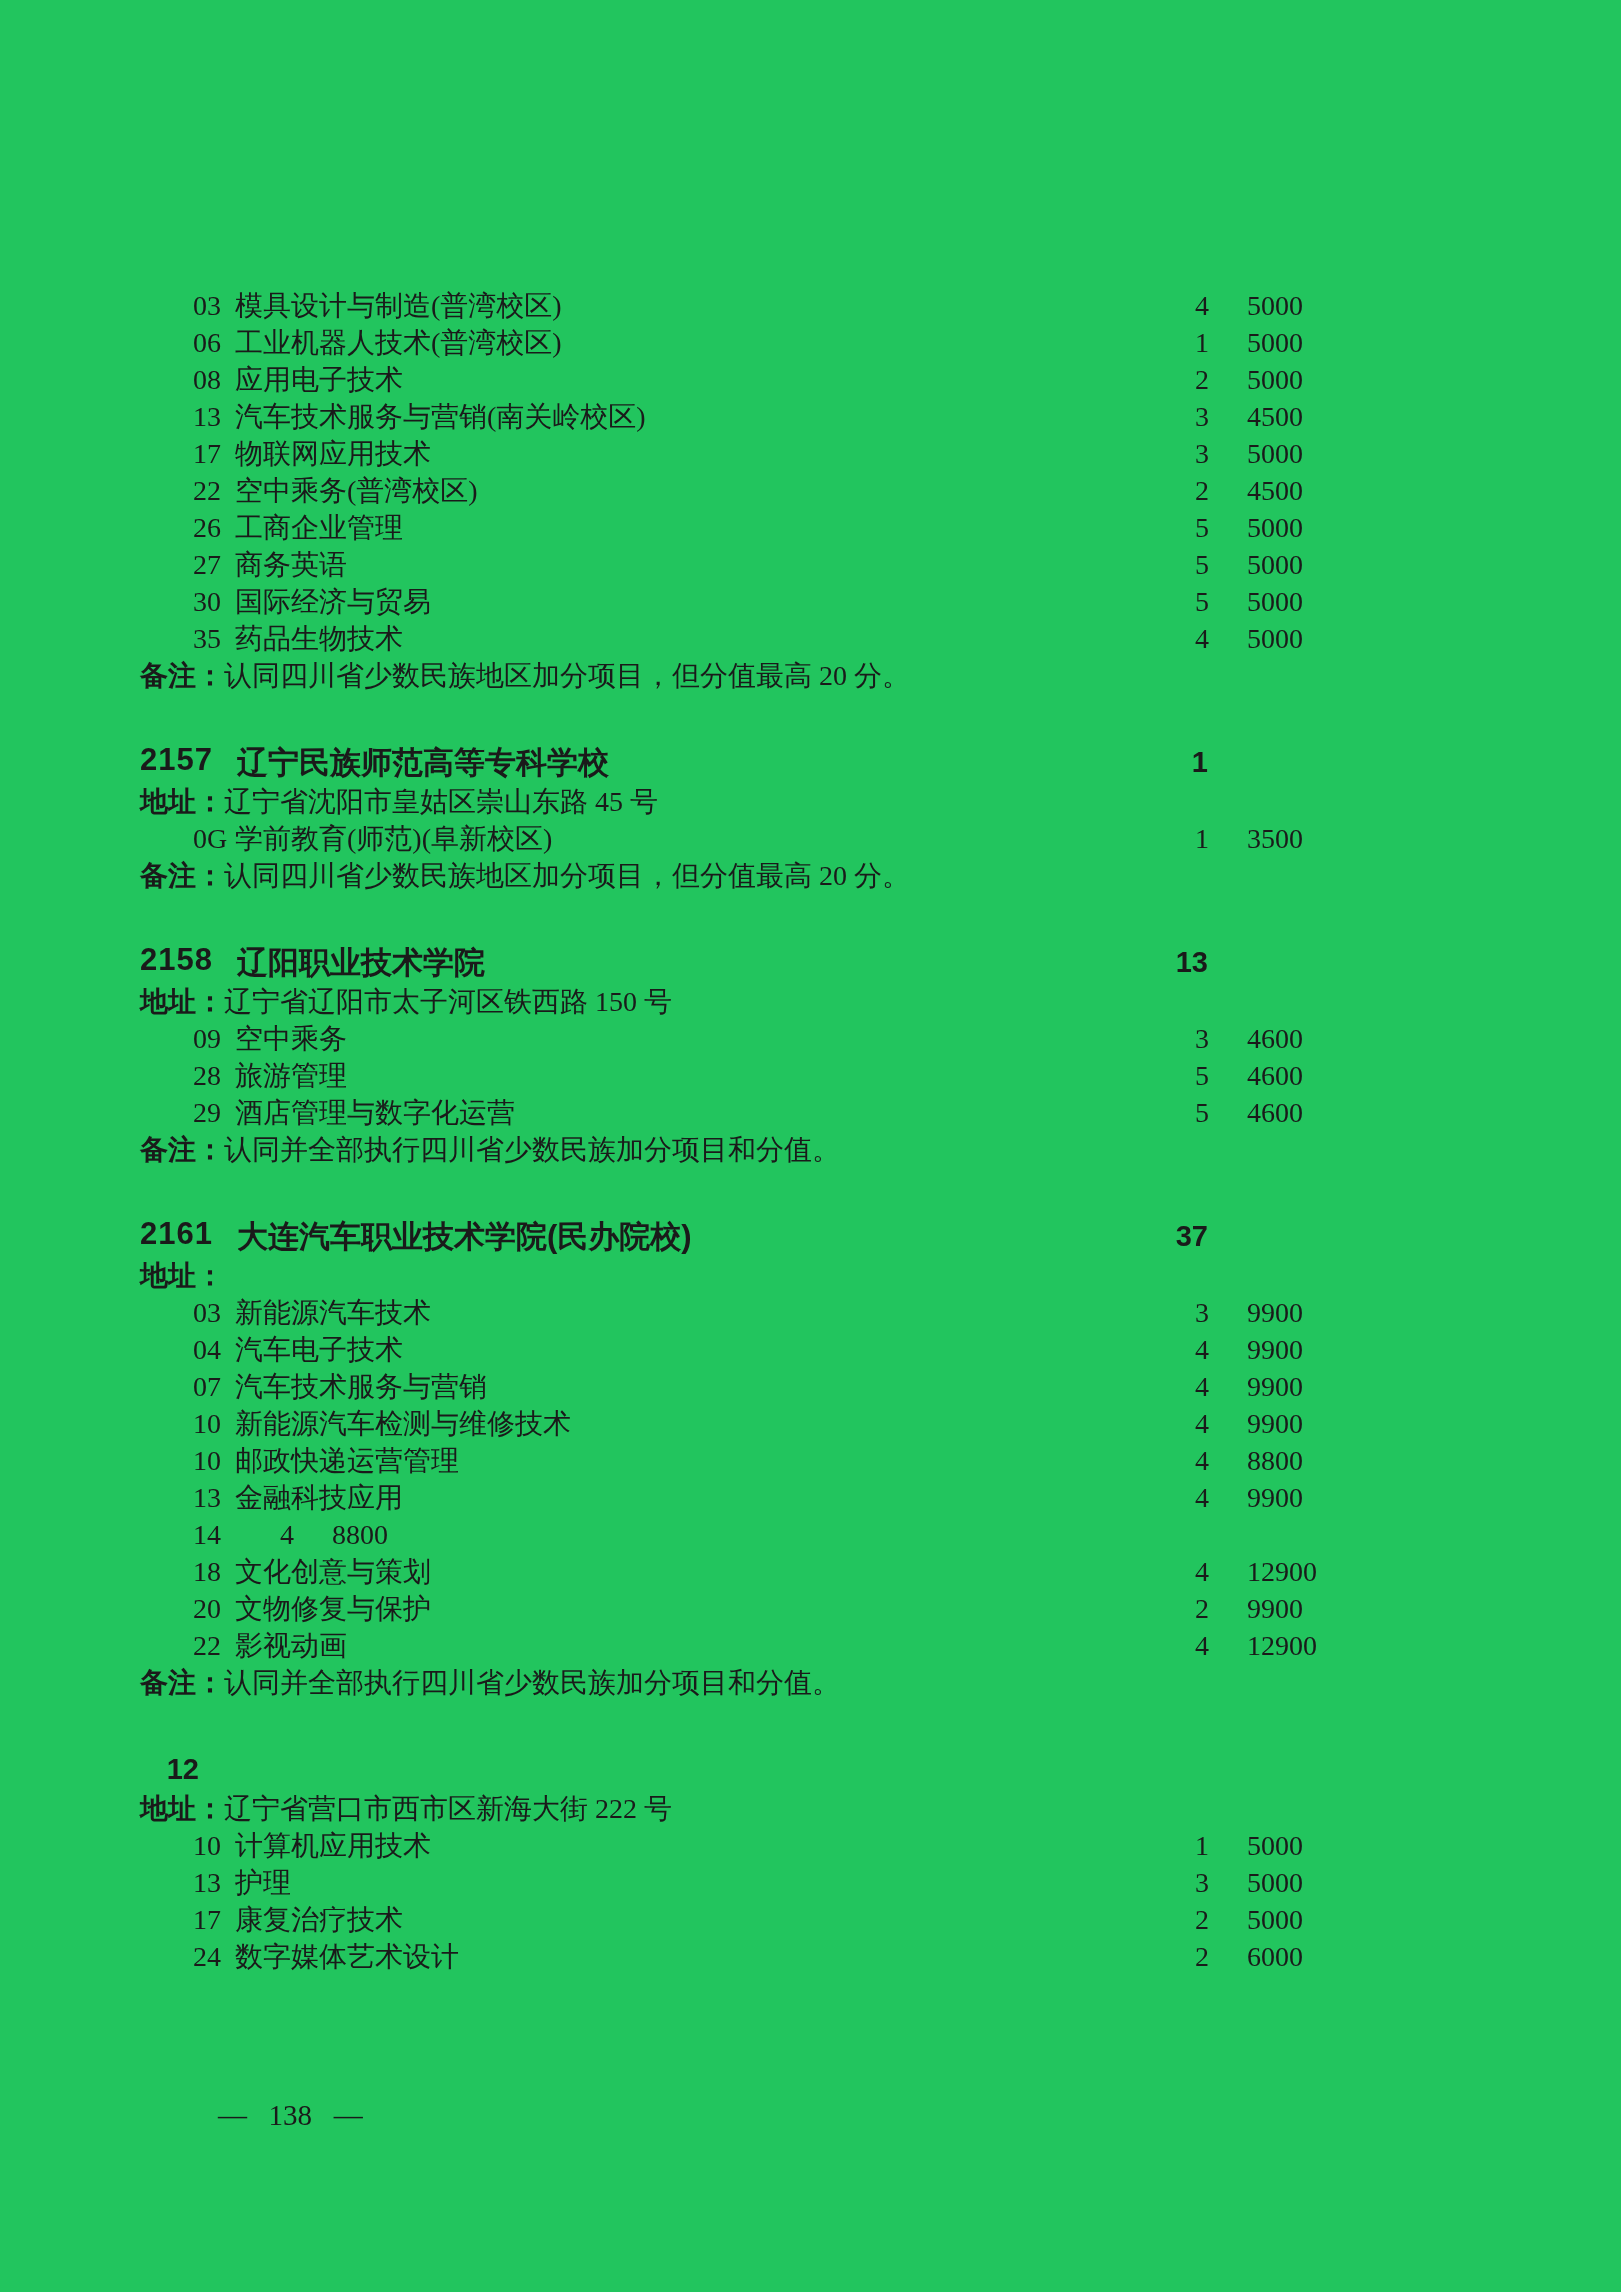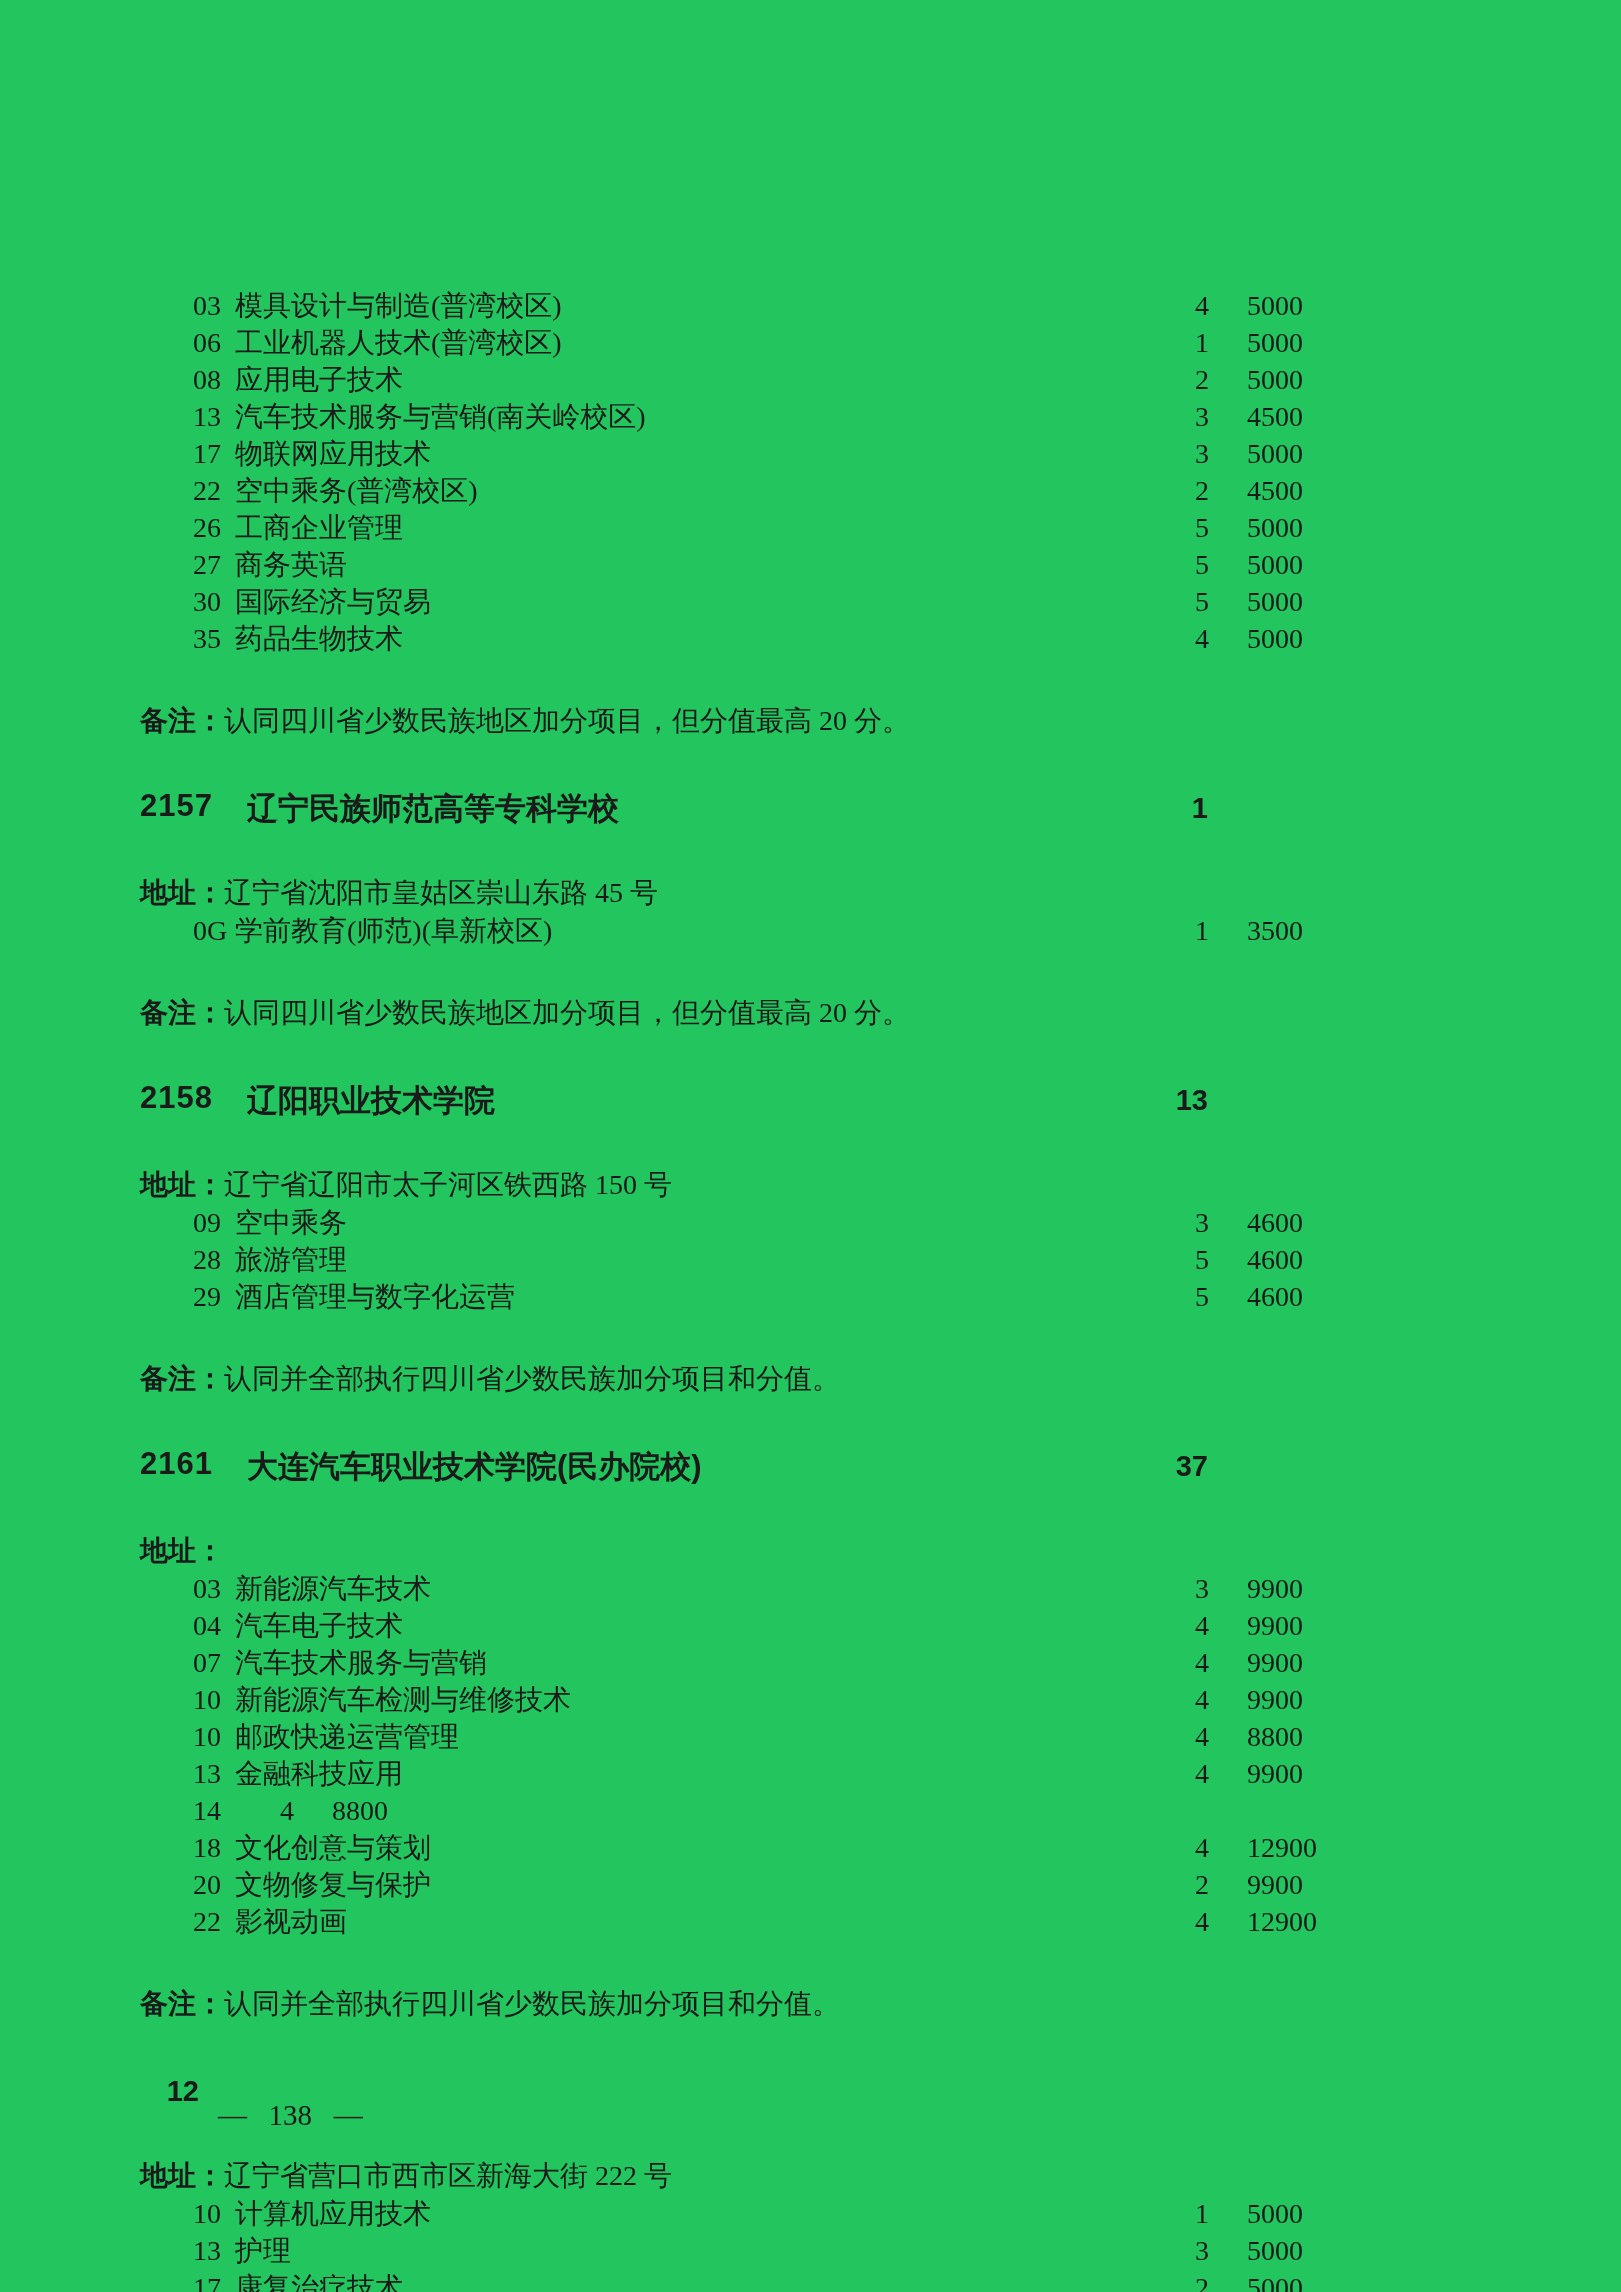--- a/index.html
+++ b/index.html
@@ -22,25 +22,25 @@
   .m-name{flex:1;min-width:0;}
   .m-count{flex:none;width:59px;text-align:right;}
   .m-fee{flex:none;width:127px;margin-left:38px;}
   
   .sec-head{
     display:flex;align-items:center;height:41px;margin-top:48px;
     font-family:"Liberation Sans","DejaVu Sans",sans-serif;
     font-weight:700;font-size:31px;white-space:nowrap;
   }
   .sec-left{flex:1;display:flex;min-width:0;}
-  .sec-code{margin-right:34px;letter-spacing:1px;}
+  .sec-code{margin-right:24px;letter-spacing:1px;}
   .sec-total{flex:none;width:59px;text-align:right;font-size:29px;}
   .fee-spacer{flex:none;width:166px;}
   
-  .addr-row,.note-row{display:flex;align-items:flex-end;height:37px;font-size:28px;white-space:nowrap;margin-top:46px;}
+  .addr-row,.note-row{display:flex;align-items:center;height:37px;font-size:28px;white-space:nowrap;}
   .label{font-family:"Liberation Sans","DejaVu Sans",sans-serif;font-weight:700;}
   .footer{
     position:absolute;left:218px;top:2099px;
     font-size:29px;display:flex;gap:21.6px;align-items:center;
     color:#1a1a1a;
   }
 </style>
 </head>
 <body>
 

